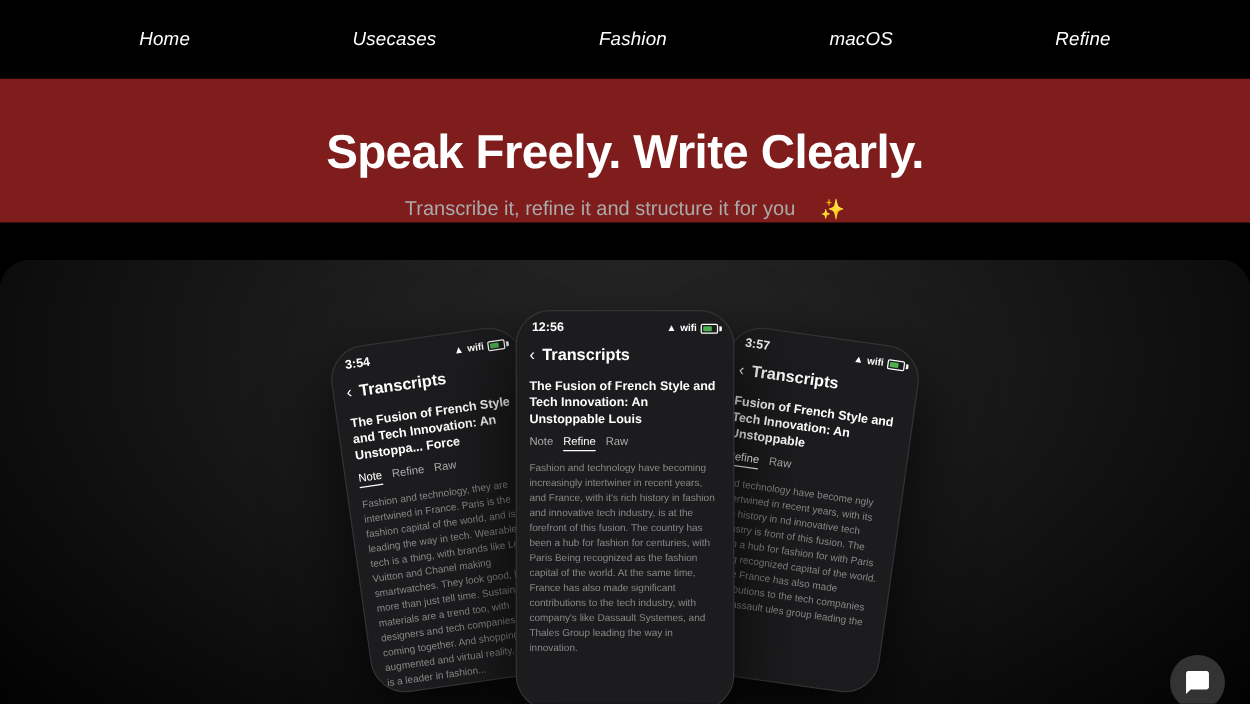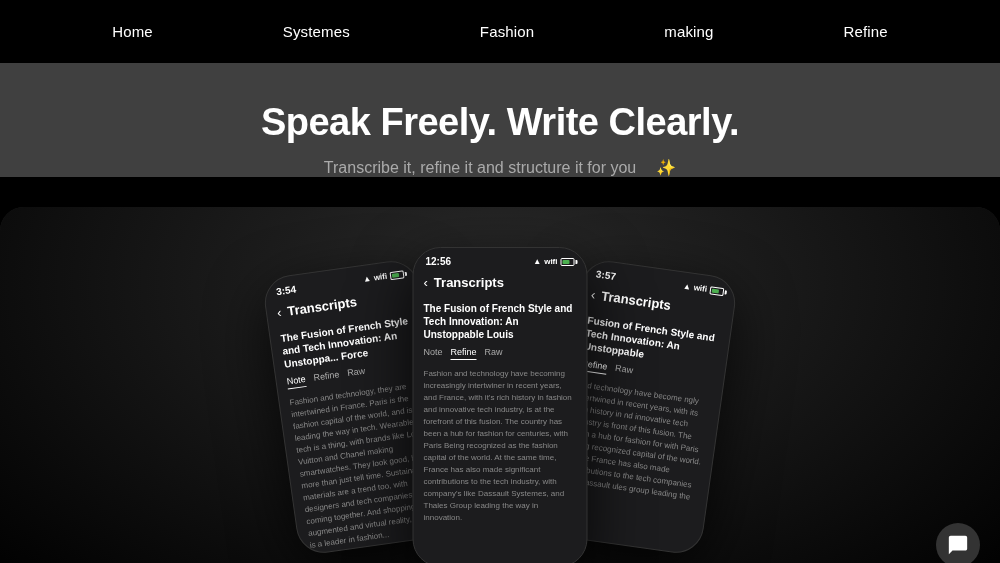--- a/index.html
+++ b/index.html
@@ -29,29 +29,30 @@
     }
 
     .nav-item {
       color: #fff;
       font-size: 15px;
       font-weight: 400;
       padding: 0 65px;
       cursor: pointer;
       text-decoration: none;
       letter-spacing: 0.01em;
+      font-style: italic;
     }
 
     
     .hero {
       display: flex;
       flex-direction: column;
       align-items: center;
       padding-top: 38px;
-      background: #404040;
+      background: #7f1d1d;
     }
 
     .hero-title {
       color: #fff;
       font-size: 38px;
       font-weight: 700;
       letter-spacing: -0.5px;
       text-align: center;
       margin-bottom: 14px;
     }
@@ -262,23 +263,23 @@
       width: 22px;
       height: 22px;
       fill: #fff;
     }
   </style>
 </head>
 <body>
 
 <nav>
   <a class="nav-item">Home</a>
-  <a class="nav-item">Systemes</a>
+  <a class="nav-item">Usecases</a>
   <a class="nav-item">Fashion</a>
-  <a class="nav-item">making</a>
+  <a class="nav-item">macOS</a>
   <a class="nav-item">Refine</a>
 </nav>
 
 <section class="hero">
   <h1 class="hero-title">Speak Freely. Write Clearly.</h1>
   <p class="hero-subtitle">
     <span>Transcribe it, refine it and structure it for you</span>
     <span class="sparkle">✨</span>
   </p>
 </section>

